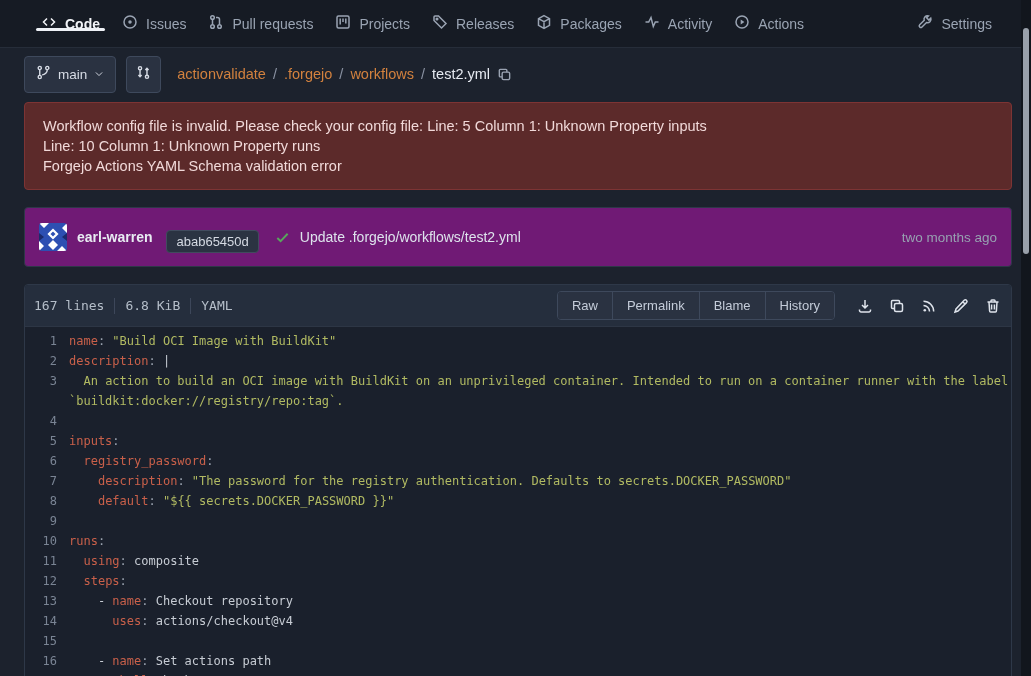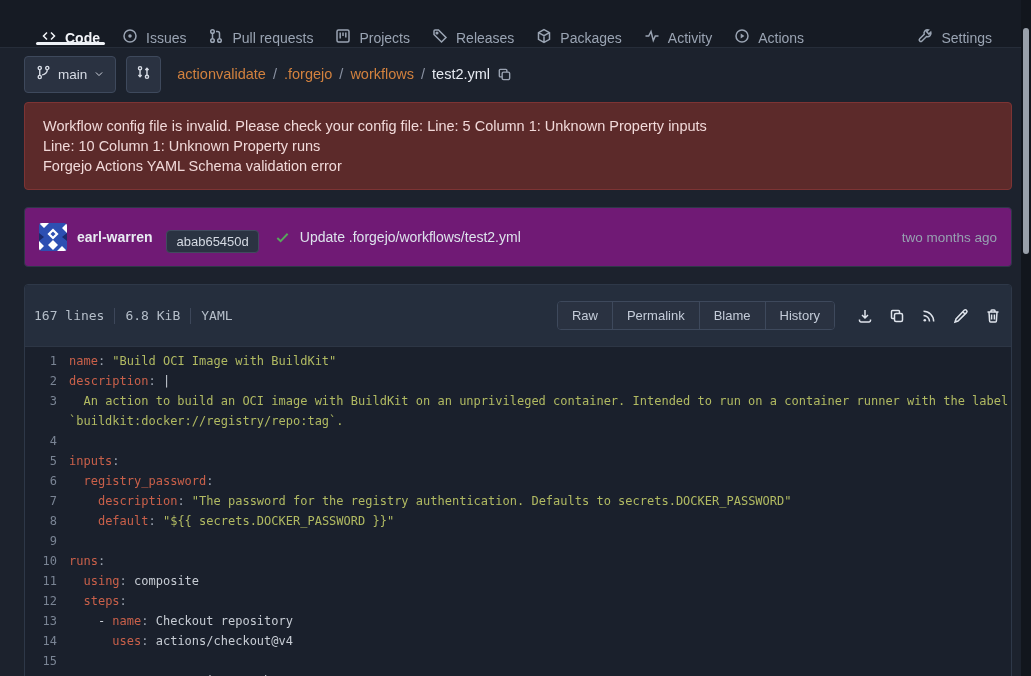--- a/index.html
+++ b/index.html
@@ -10,21 +10,21 @@
   *{box-sizing:border-box;}
   html,body{margin:0;padding:0;}
   body{
     width:1031px;height:676px;overflow:hidden;position:relative;
     background:#1c222d;color:#d6dbe4;
     font-family:"Liberation Sans","DejaVu Sans",sans-serif;font-size:14px;
   }
   
   .topnav{
     height:48px;background:#161b24;border-bottom:1px solid #262d39;
-    display:flex;align-items:flex-end;padding:0 28px 0 30px;
+    display:flex;align-items:center;padding:0 28px 0 30px;
   }
   .tab{
     display:flex;align-items:center;gap:8px;padding:0 11px;cursor:pointer;
     color:#9aa4b3;text-decoration:none;position:relative;white-space:nowrap;
   }
   .tab svg{stroke:currentColor;fill:none;stroke-width:1.5;width:16px;height:16px;}
   .tab.active{color:#f2f4f8;font-weight:bold;}
   .tab.active::after{
     content:"";position:absolute;left:6px;right:6px;bottom:2px;height:3px;
     background:#eef1f6;border-radius:2px;
@@ -65,21 +65,21 @@
     background:#2b3342;border:1px solid #414b5e;border-radius:4px;
     padding:3px 9px;color:#d5dae3;margin-left:4px;cursor:pointer;margin-top:8px;
   }
   .commit-check{display:inline-flex;margin-left:6px;}
   .commit-check svg{stroke:var(--success);fill:none;stroke-width:2;width:15px;height:15px;}
   .commit-msg{color:#dde3ec;}
   .commit-time{margin-left:auto;color:#97a1b1;font-size:13.5px;}
   
   .file-box{margin-top:17px;border:1px solid #2e3848;border-radius:4px 4px 0 0;overflow:hidden;}
   .file-header{
-    height:62px;background:#252e3d;border-bottom:1px solid #2d3645;
+    height:42px;background:#252e3d;border-bottom:1px solid #2d3645;
     display:flex;align-items:center;padding:0 10px 0 9px;
   }
   .file-info{
     display:flex;align-items:center;gap:10px;color:#b5bec9;
     font-family:"DejaVu Sans Mono","Liberation Mono",monospace;font-size:13px;
   }
   .vdiv{width:1px;height:16px;background:#3d475a;}
   .file-actions{margin-left:auto;display:flex;align-items:center;gap:16px;}
   .btn-group{display:flex;border:1px solid #3e495c;border-radius:4px;overflow:hidden;margin-right:6px;}
   .btn-group button{

